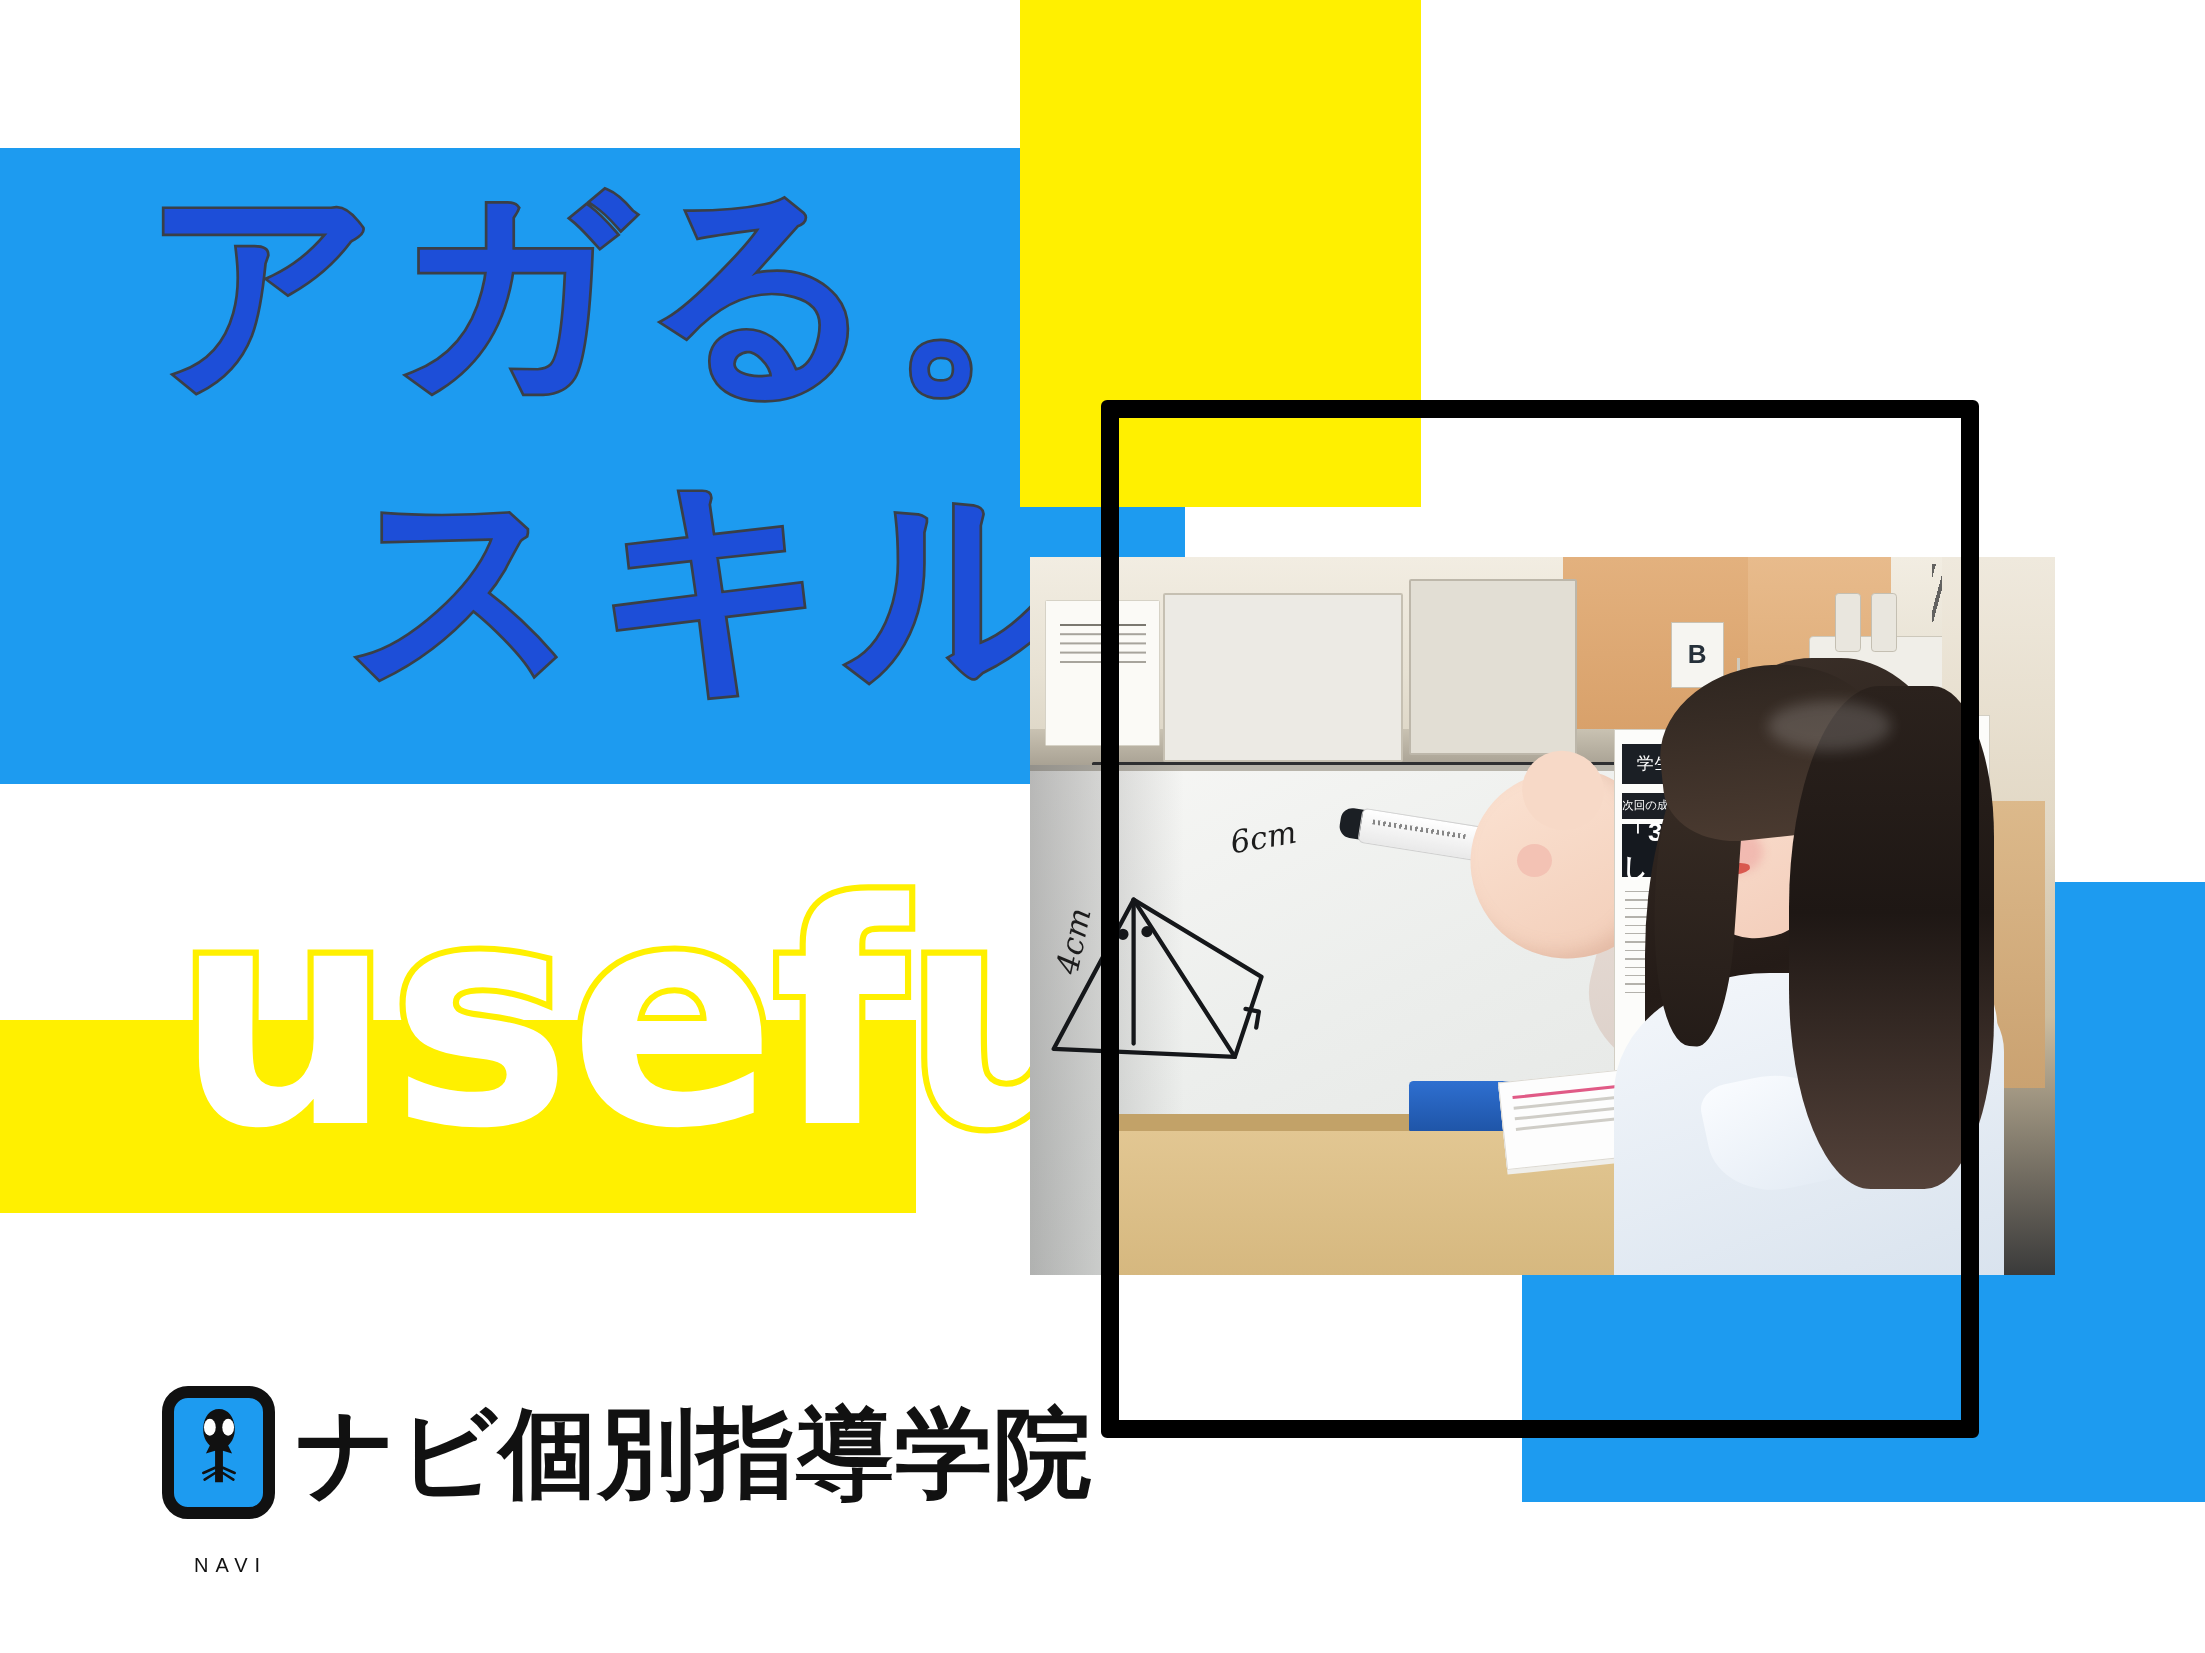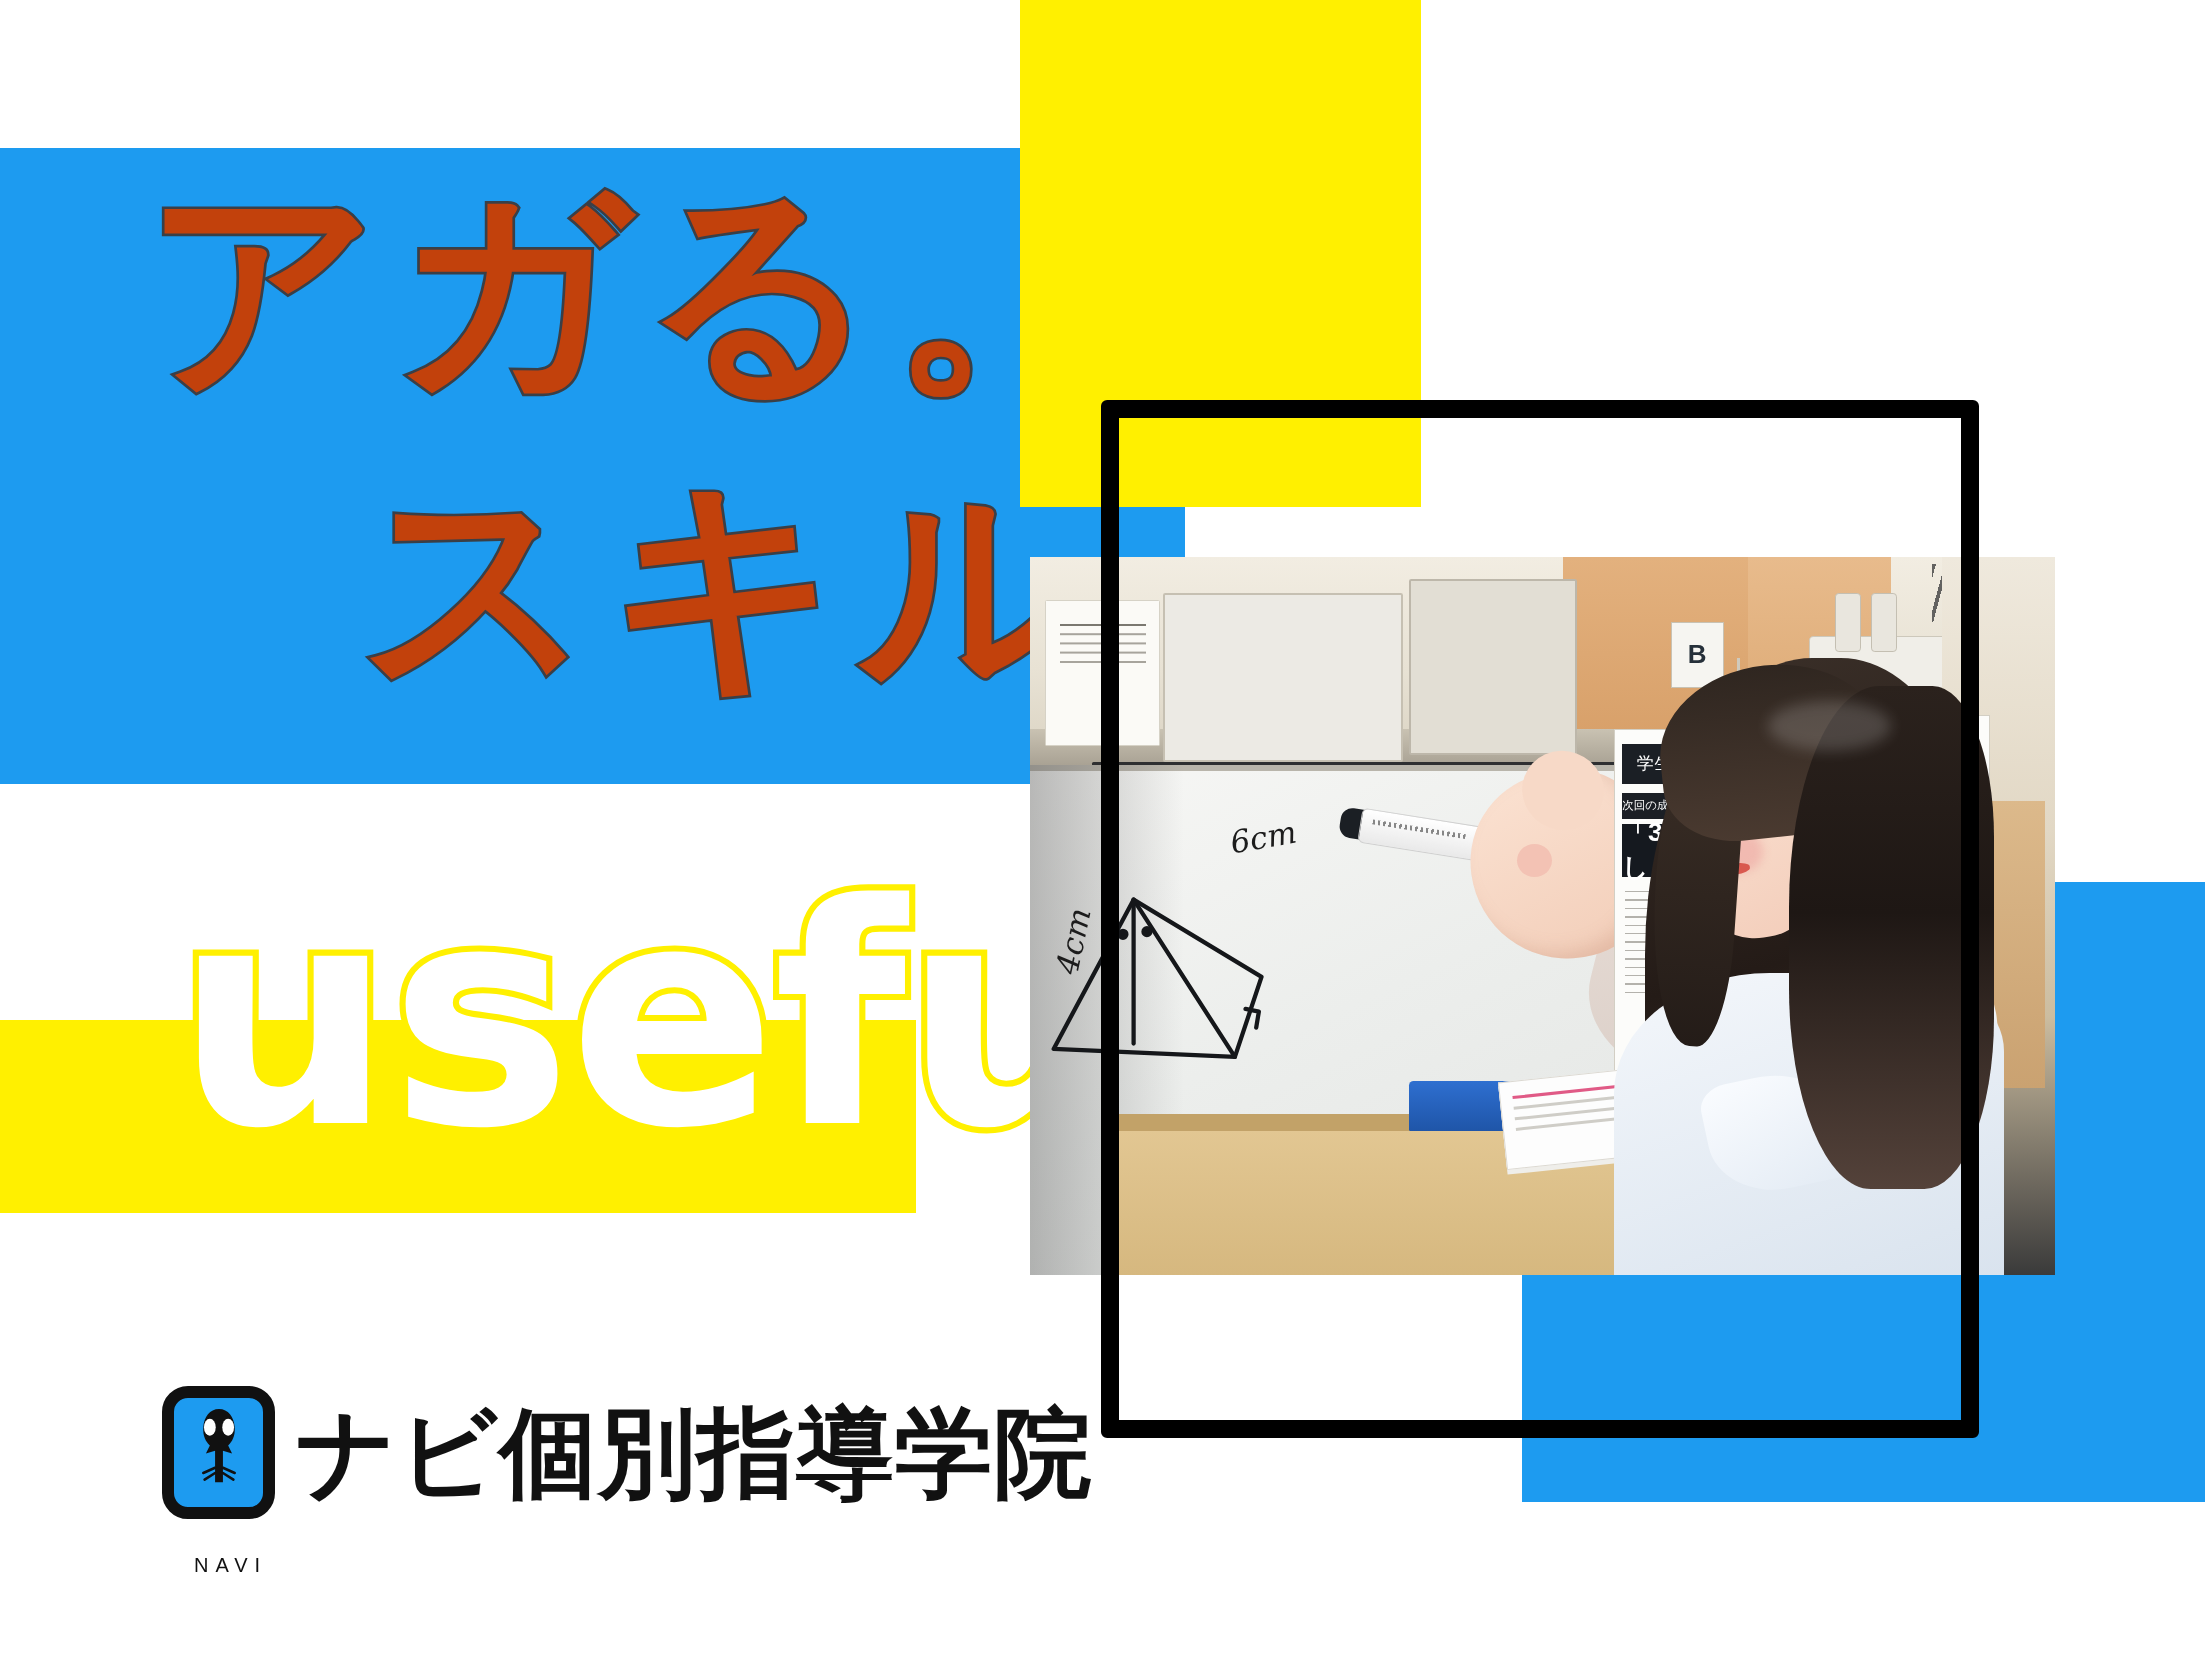--- a/index.html
+++ b/index.html
@@ -24,29 +24,29 @@
     --blue:#1D9BF0;
     --yellow:#FFF000;
     --ink:#3a3f47;
   }
 
   
   .headline{
     position:absolute;
     font-family:"DejaVu Sans","Liberation Sans",sans-serif;
     font-weight:700;
-    color:#c2410c;
+    color:#1d4ed8;
     letter-spacing:0.06em;
     white-space:nowrap;
     -webkit-text-stroke:5.4px var(--ink);
     paint-order:stroke fill;
     user-select:none;
   }
   #headline-line1{left:145px; top:175px; font-size:230px; line-height:1;}
-  #headline-line2{left:360px; top:469px; font-size:230px; line-height:1;}
+  #headline-line2{left:348px; top:469px; font-size:230px; line-height:1;}
 
   
   #useful-word{
     position:absolute;
     left:175px; top:864px;
     font-family:"DejaVu Sans","Liberation Sans",sans-serif;
     font-weight:700;
     font-size:306px;
     line-height:1;
     letter-spacing:-0.01em;

